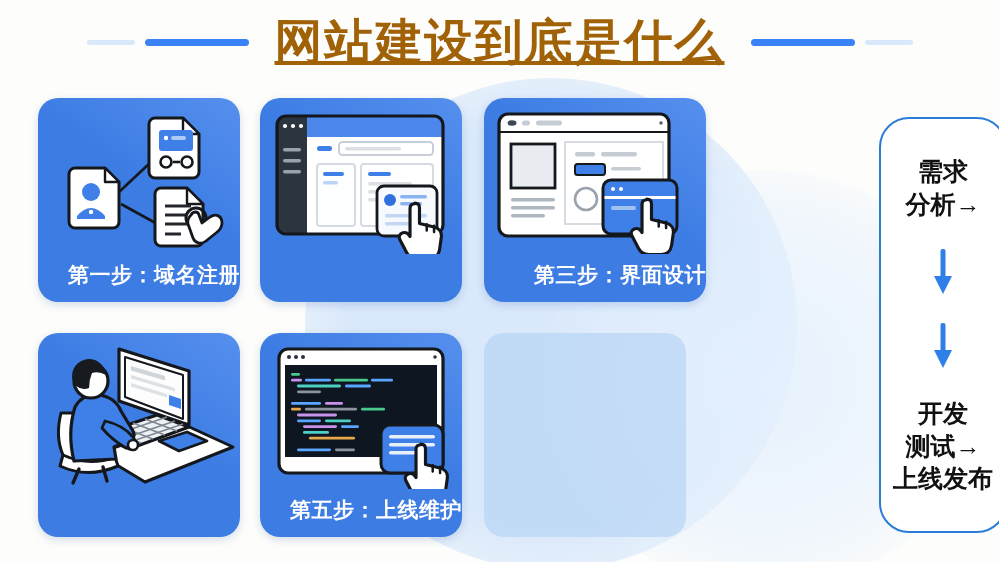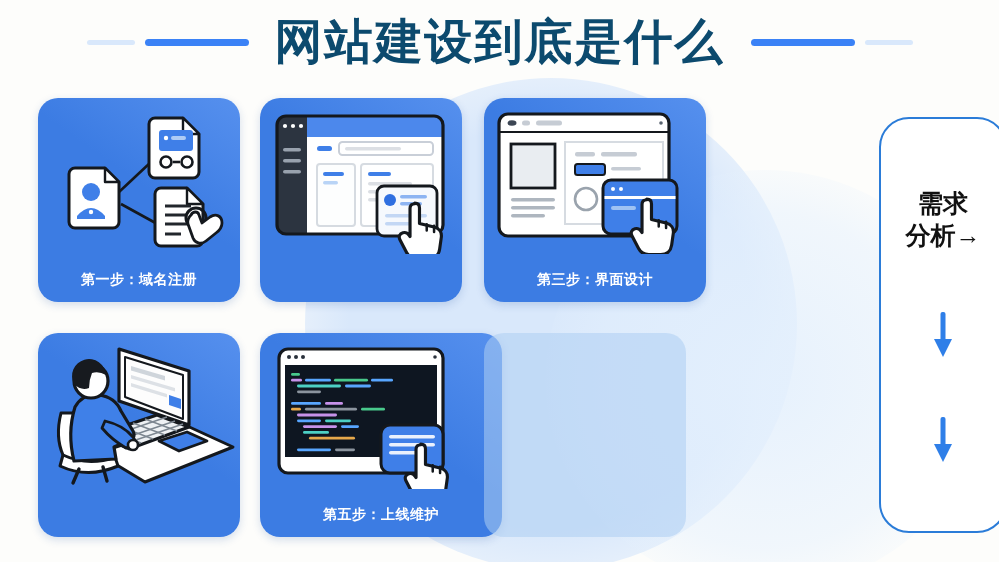--- a/index.html
+++ b/index.html
@@ -9,34 +9,34 @@
     font-family:"Liberation Sans","DejaVu Sans",sans-serif;
   }
   .bg-circle{position:absolute;border-radius:50%;pointer-events:none;}
   #bg-main{left:305px;top:78px;width:492px;height:492px;
     background:radial-gradient(circle,#d9e8fb 0%,#d9e8fb 58%,rgba(217,232,251,.55) 76%,rgba(217,232,251,0) 86%);}
   #bg-halo{left:545px;top:170px;width:440px;height:420px;
     background:radial-gradient(circle,rgba(228,240,253,.9) 0%,rgba(228,240,253,.5) 55%,rgba(228,240,253,0) 78%);}
 
   .header{position:absolute;top:10px;left:0;width:100%;
     display:flex;align-items:center;justify-content:center;}
-  .title{font-size:48px;font-weight:900;color:#0c4a6e;letter-spacing:2px;
-    margin:0 26px;white-space:nowrap;}
+  .title{font-size:48px;font-weight:900;color:#a16207;letter-spacing:2px;
+    margin:0 26px;white-space:nowrap;text-decoration:underline;}
   .dash{width:104px;height:7px;border-radius:4px;background:#3b82f6;}
   .dash-faint{width:48px;height:5px;border-radius:3px;background:#d9e8fb;}
   .dash-gap-l{margin-right:10px;} .dash-gap-r{margin-left:10px;}
 
   .card{position:absolute;width:202px;height:204px;border-radius:20px;
     background:linear-gradient(215deg,#5690ee 0%,#3c7ce3 45%);
     box-shadow:0 3px 8px rgba(30,80,160,.18);}
   .card svg.illu{position:absolute;top:6px;left:1px;}
-  .card .label{position:absolute;bottom:13px;left:0;width:100%;text-align:center;
-    color:#ffffff;font-weight:700;font-size:14px;letter-spacing:.5px;}
+  .card .label{position:absolute;bottom:13px;left:0;width:100%;text-align:right;
+    color:#ffffff;font-weight:700;font-size:21px;letter-spacing:.5px;}
   #card-1{left:38px;top:98px;}  #card-2{left:260px;top:98px;}  #card-3{left:484px;top:98px;padding-left:20px;}
-  #card-4{left:38px;top:333px;} #card-5{left:260px;top:333px;padding-left:40px;}
+  #card-4{left:38px;top:333px;} #card-5{left:260px;top:333px;}
   #empty-slot{left:484px;top:333px;background:rgba(173,206,243,.55);box-shadow:none;}
 
   .flow-panel{position:absolute;left:836px;top:117px;width:128px;height:416px;
     box-sizing:border-box;border:2.5px solid #2b7cd8;border-radius:30px;background:#ffffff;
     display:flex;flex-direction:column;align-items:center;justify-content:space-evenly;
     padding:8px 4px;margin-left:43px;}
   .flow-text{font-size:25px;font-weight:800;color:#111;text-align:center;
     white-space:pre-line;line-height:1.3;}
 </style>
 </head>
@@ -236,13 +236,16 @@
 
 <div class="flow-panel">
   <div class="flow-text">需求
 分析→</div>
   <svg width="18" height="46" viewBox="0 0 18 46">
       <use href="#flow-arrow"></use>
     </svg>
   <svg width="18" height="46" viewBox="0 0 18 46">
       <use href="#flow-arrow"></use>
     </svg>
+  <div class="flow-text">开发
+测试→
+上线发布</div>
 </div>
 
 </body></html>

